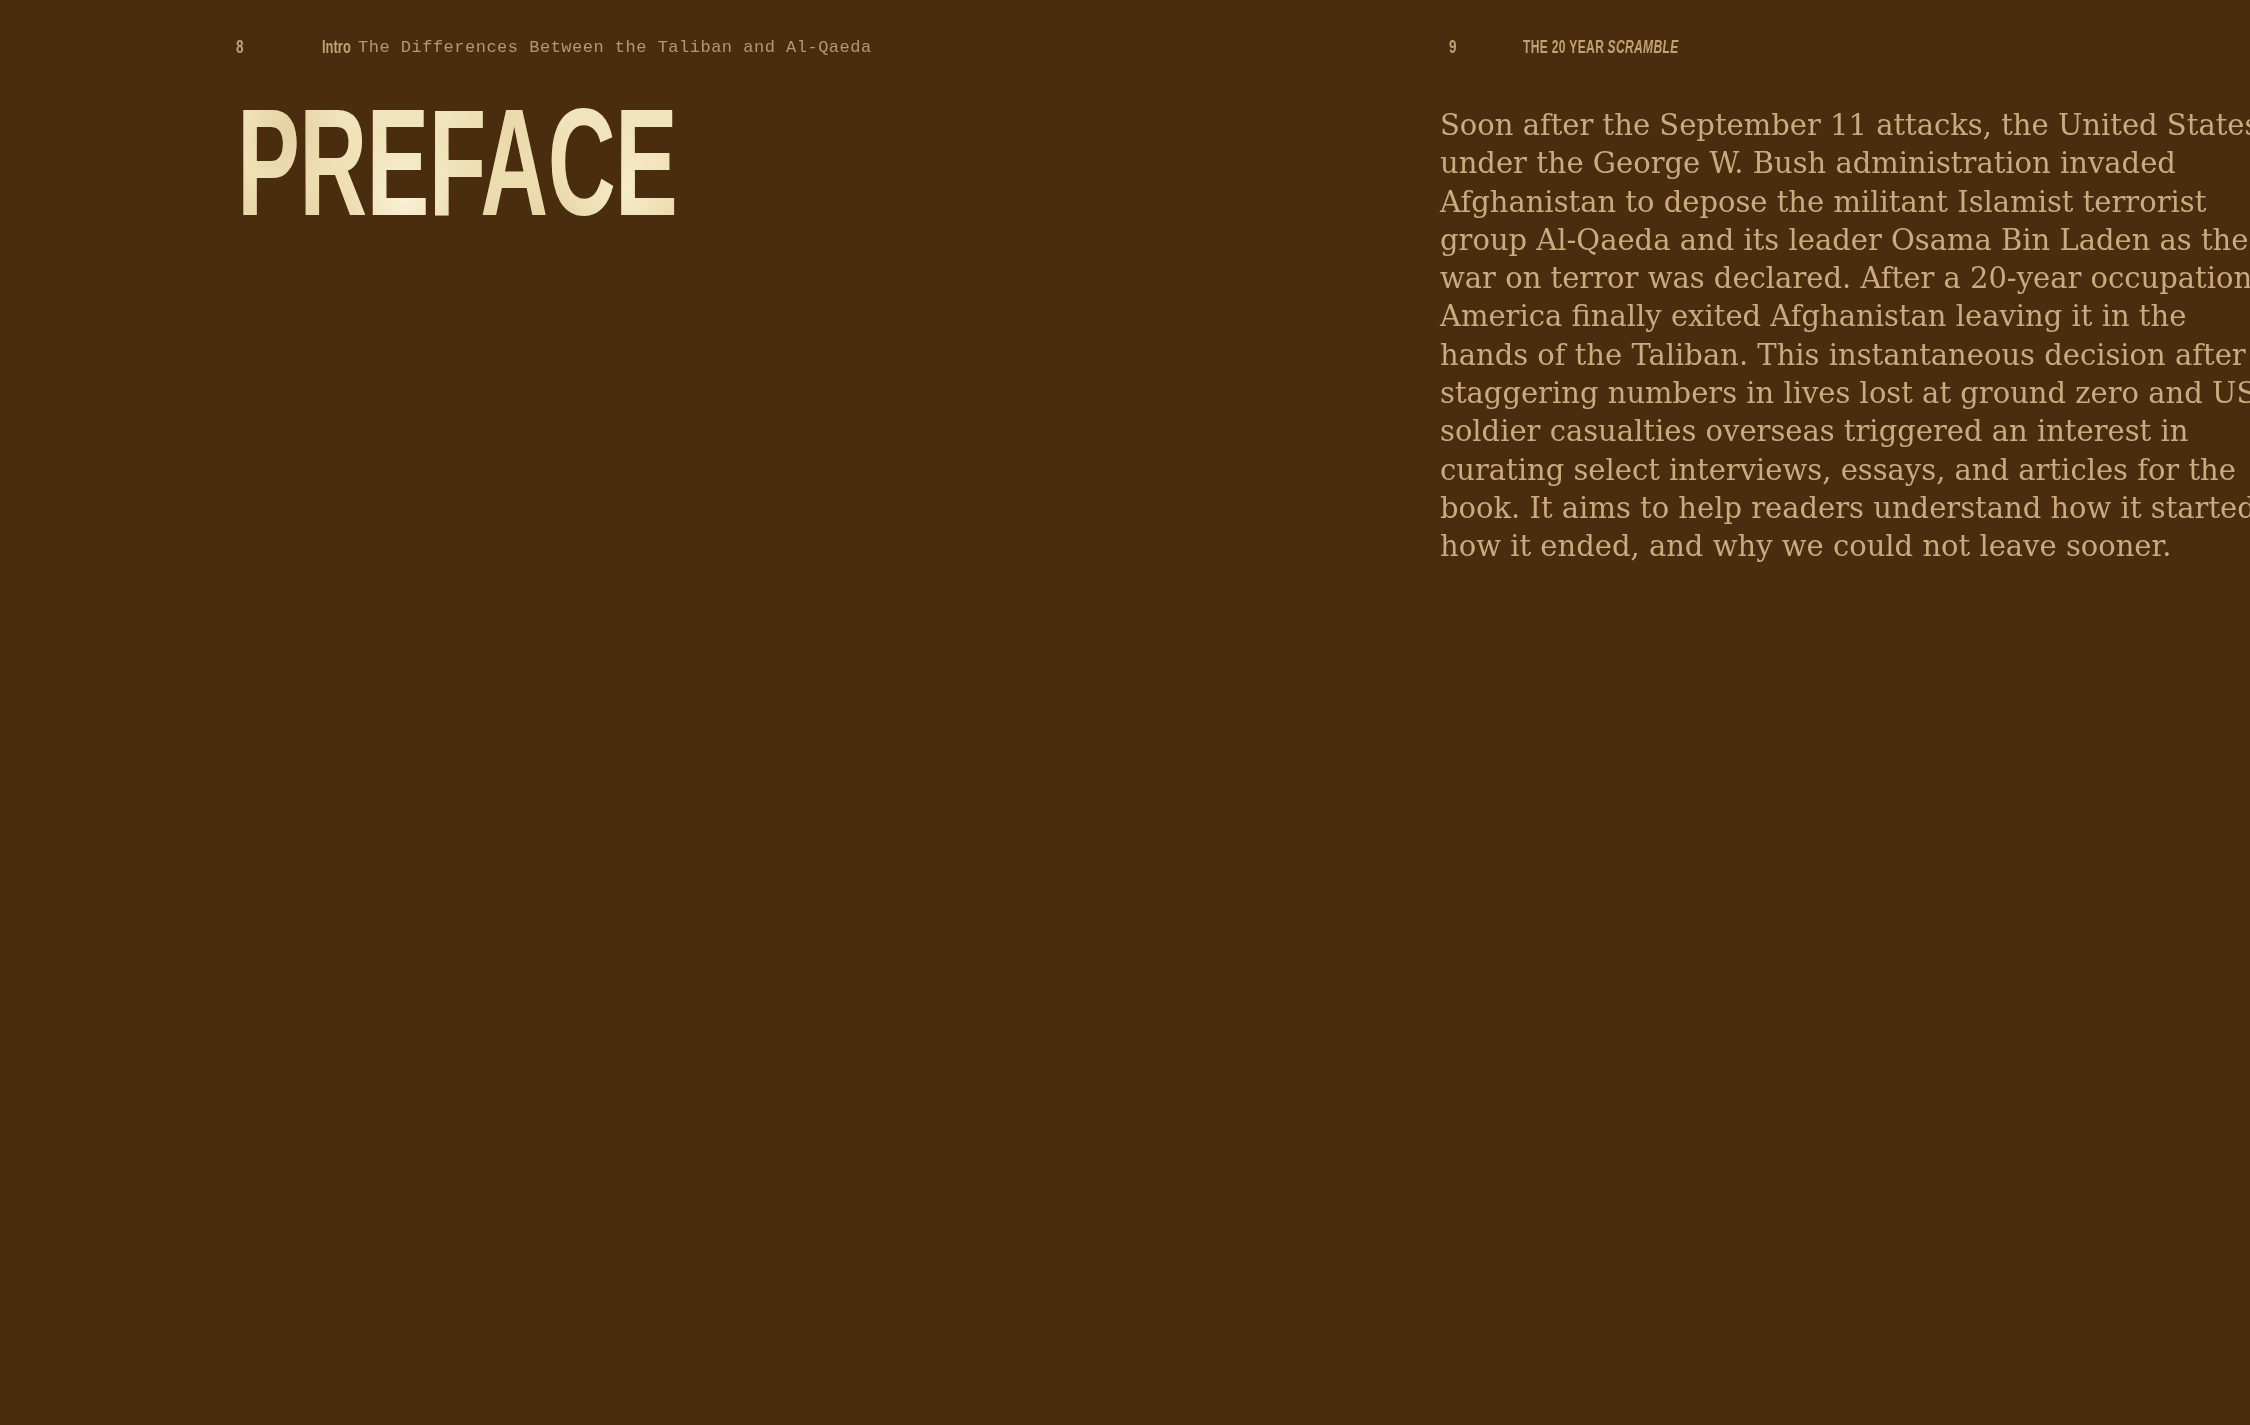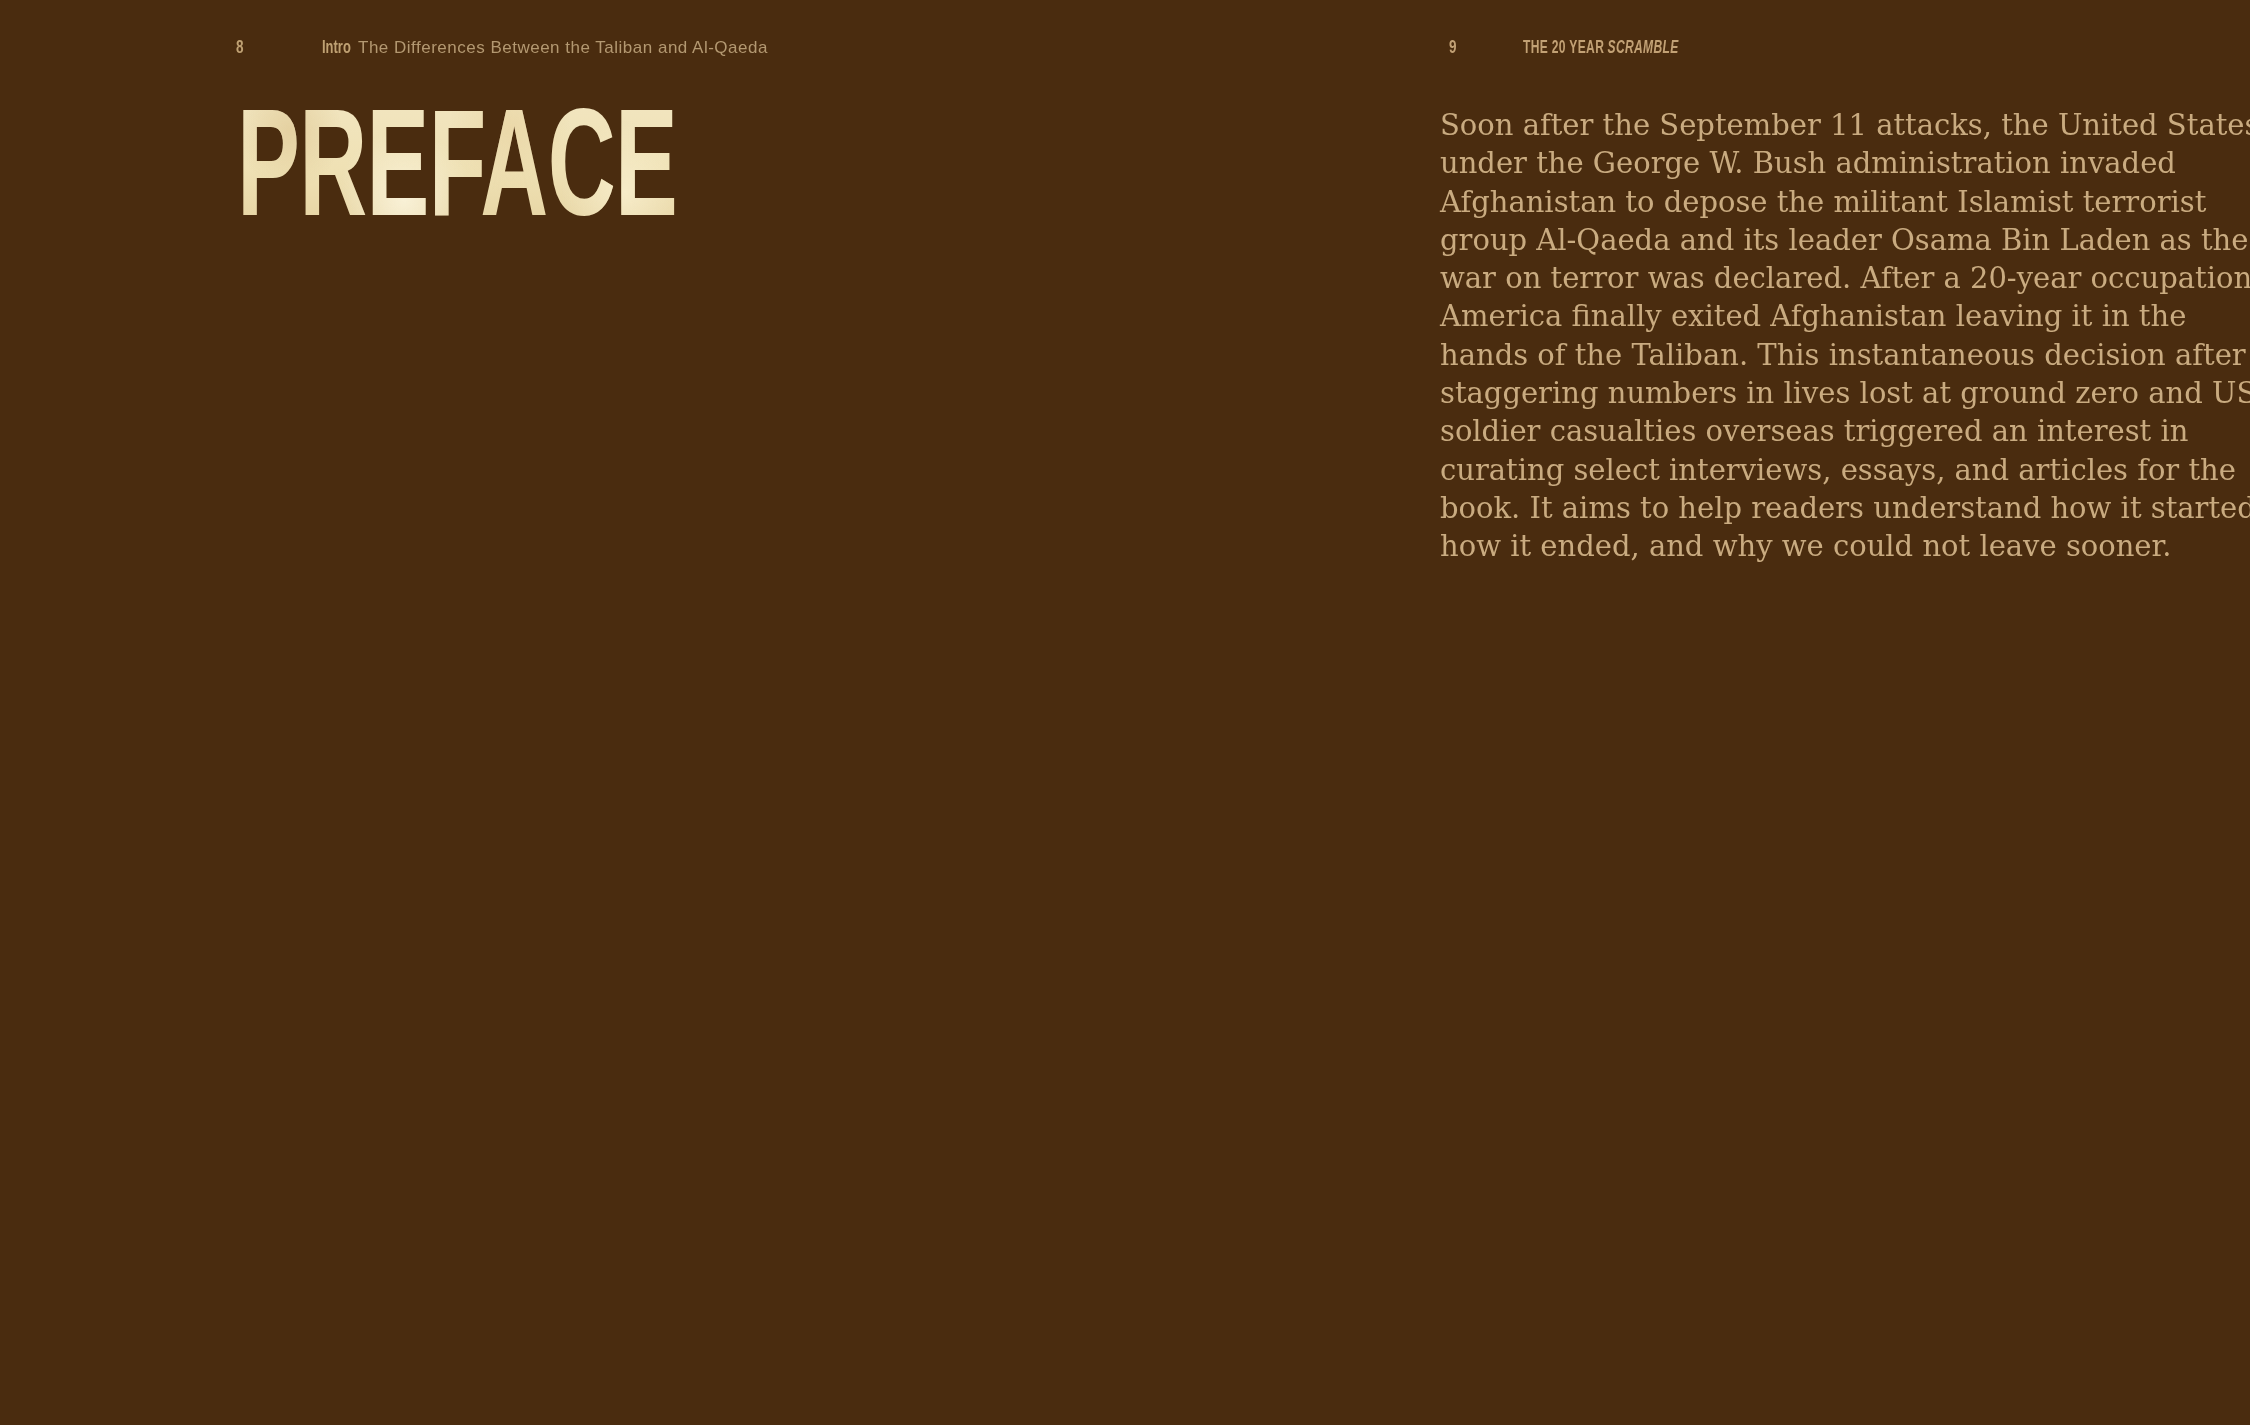--- a/index.html
+++ b/index.html
@@ -53,21 +53,21 @@
   .head-label {
     display: inline-block;
     font-size: 18px;
     font-weight: bold;
     color: #bfa173;
     transform: scaleX(0.72);
     transform-origin: left bottom;
     margin-right: -4px;
   }
   .head-serif-title {
-    font-family: Liberation Sans, sans-serif;
+    font-family: Liberation Mono, monospace;
     font-size: 17px;
     letter-spacing: 0.5px;
     color: #b39871;
   }
 
   .running-head-right {
     position: absolute;
     left: 398px;
     top: 41px;
     font-size: 18px;

